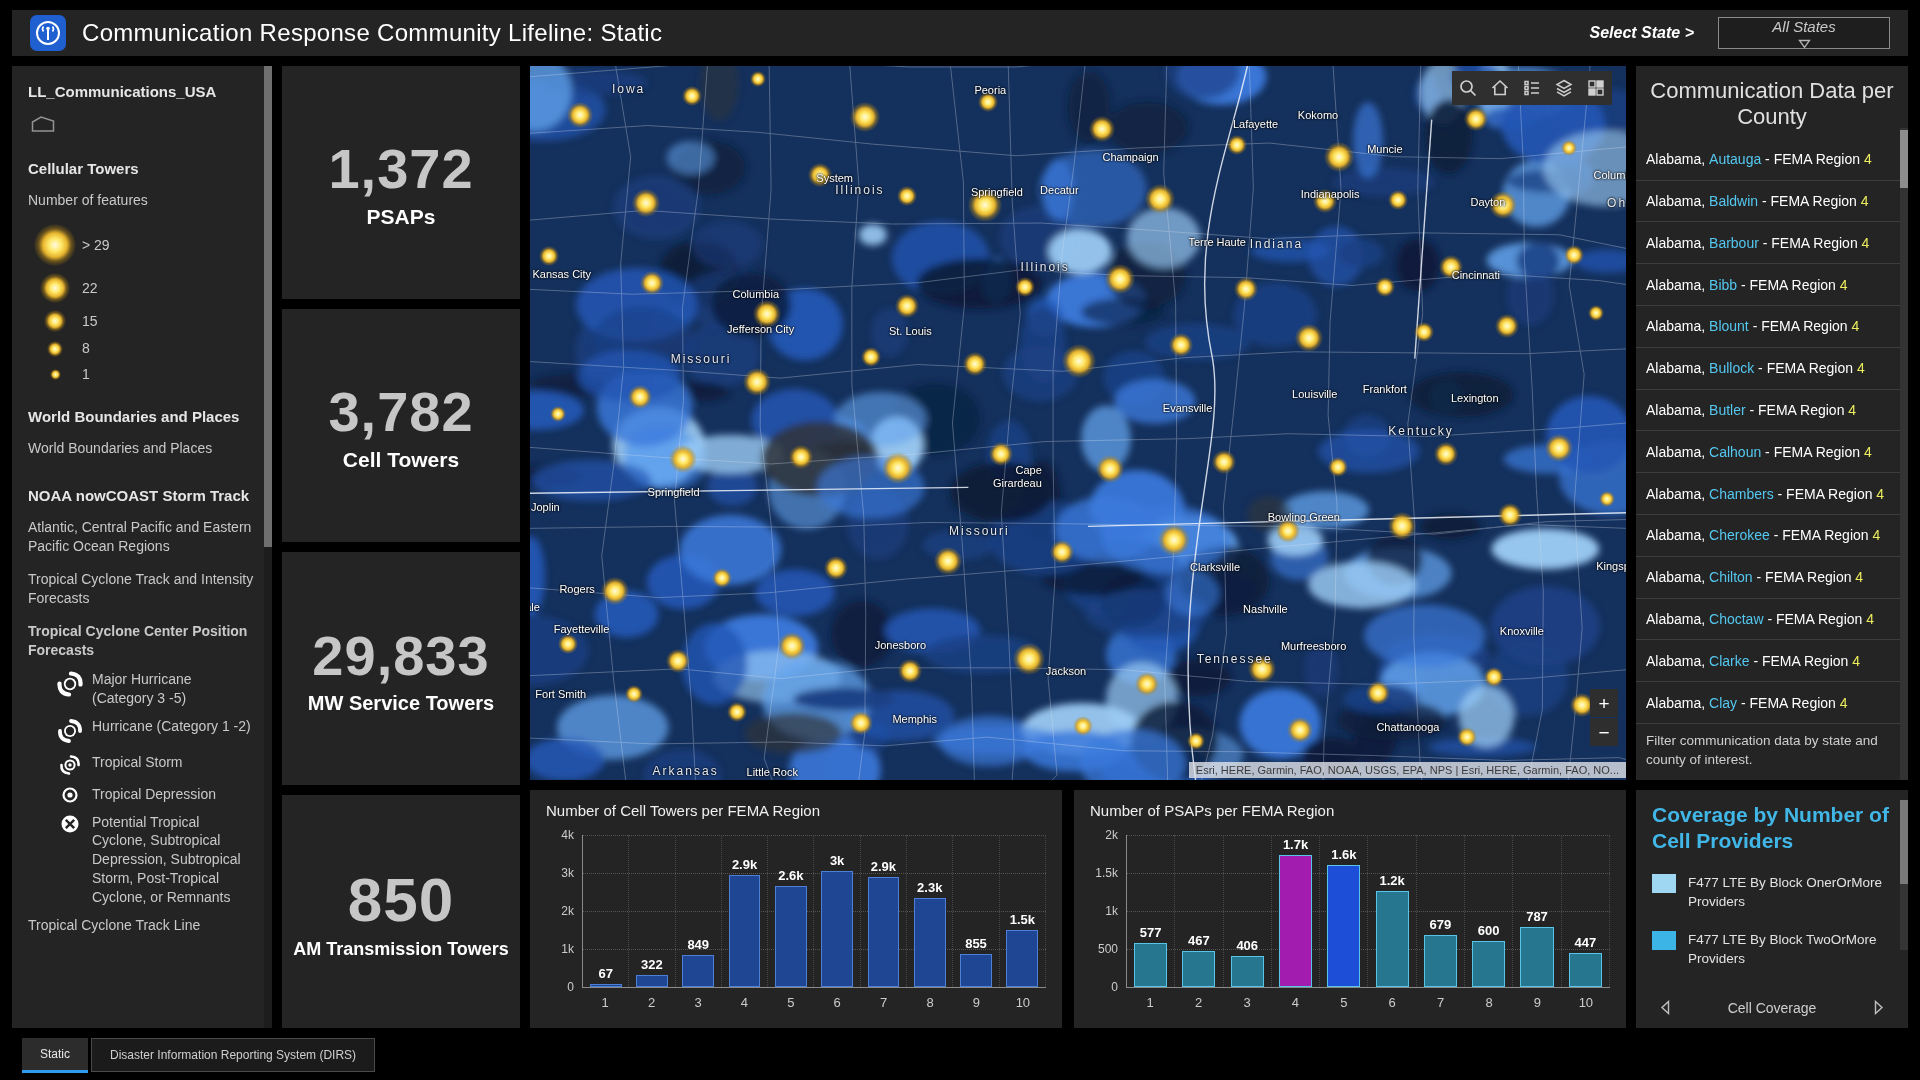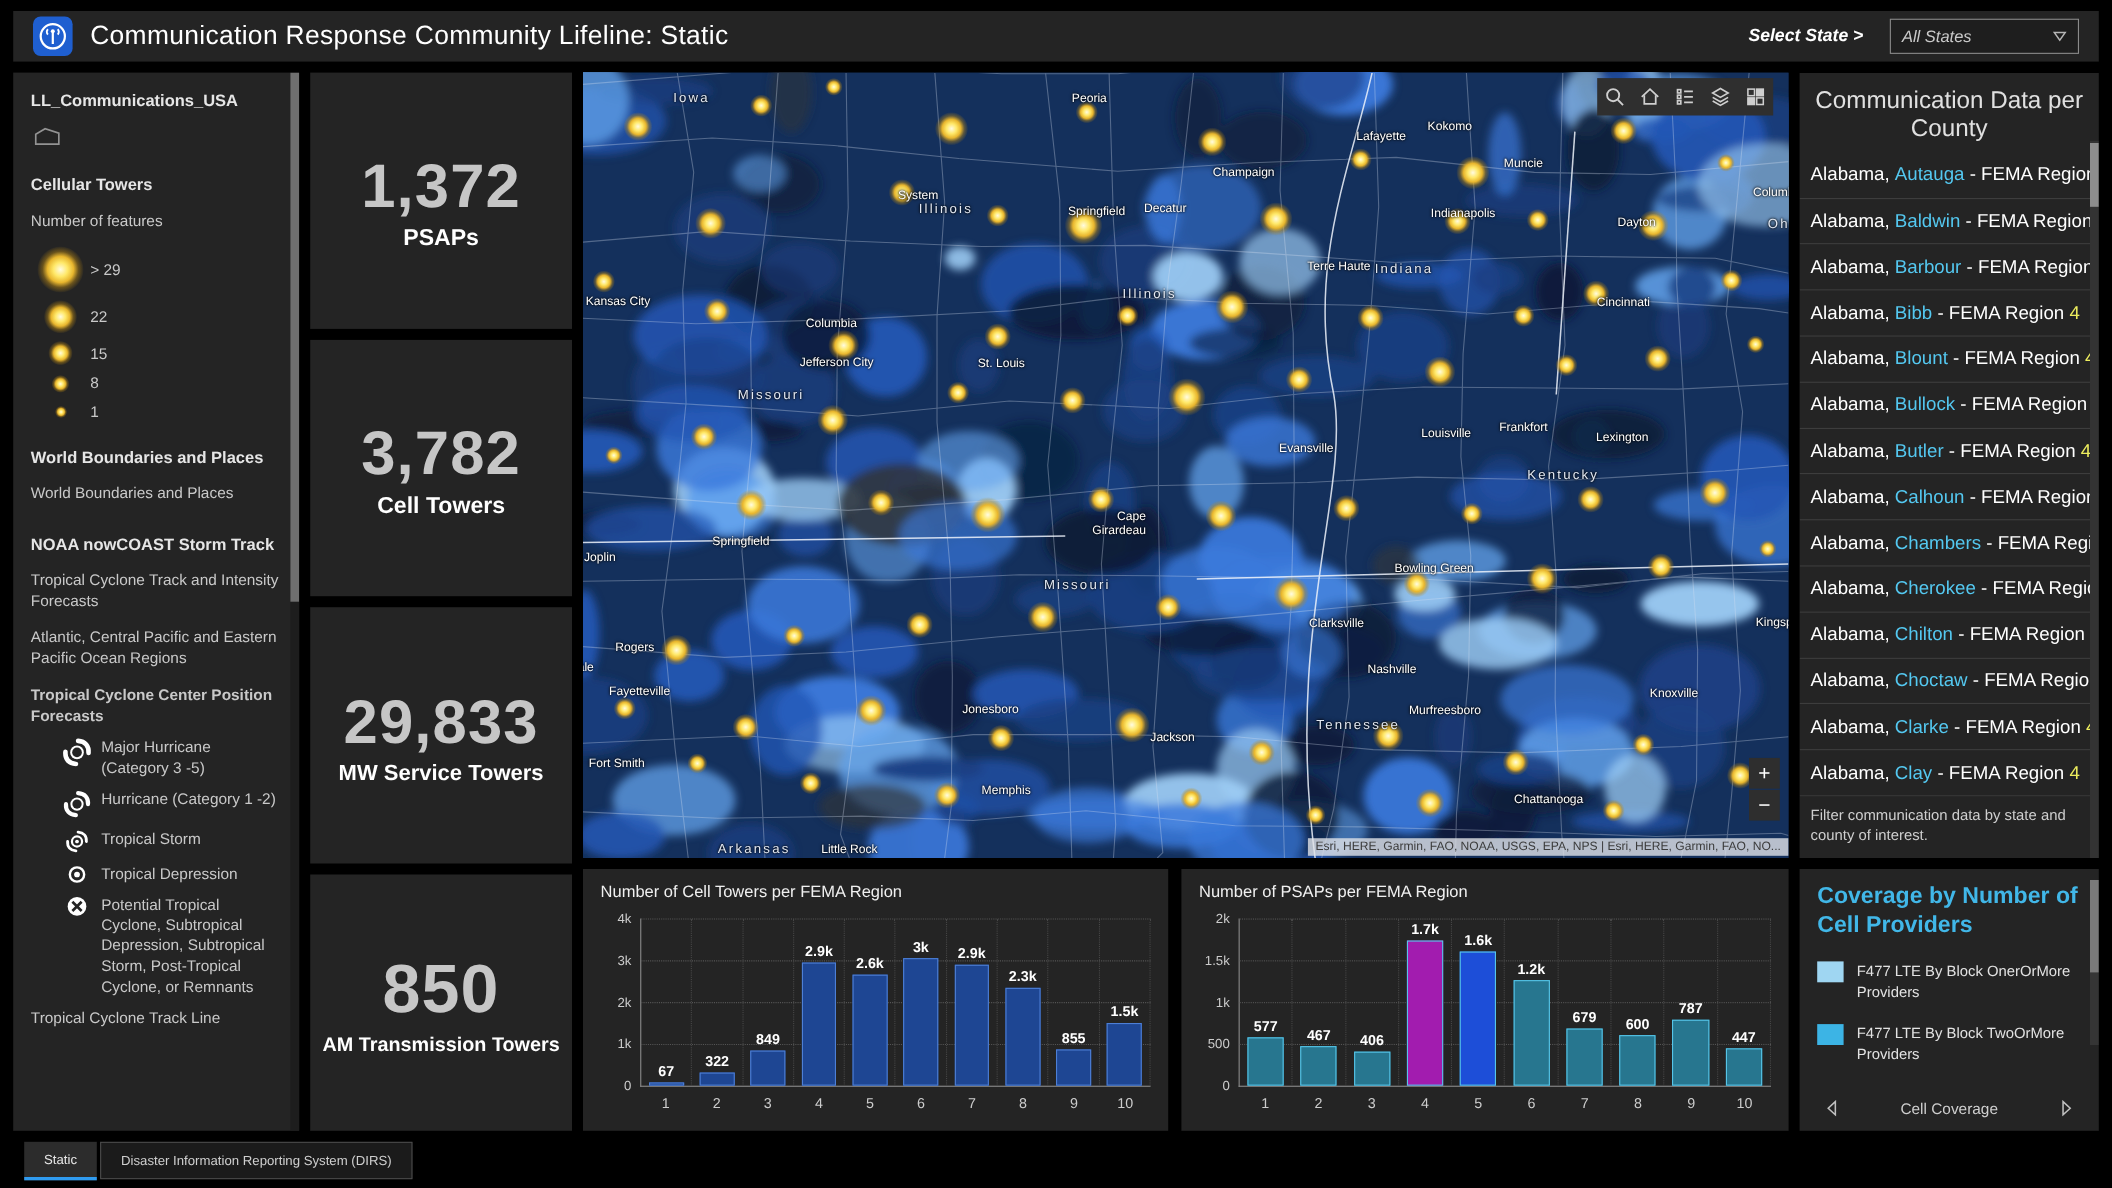--- a/index.html
+++ b/index.html
@@ -7,21 +7,21 @@
        font-family:"Liberation Sans",sans-serif;color:#ddd;}
   .app{display:flex;flex-direction:column;gap:10px;height:100%;}
 
   
   .header{height:46px;background:#242424;display:flex;align-items:center;padding:0 18px;gap:16px;flex:none;}
   .logo{width:36px;height:36px;border-radius:7px;background:#1f5fd0;display:flex;align-items:center;justify-content:center;flex:none;}
   .page-title{font-size:24px;font-weight:500;color:#fff;letter-spacing:.3px;margin:0;}
   .state-select{margin-left:auto;display:flex;align-items:center;gap:24px;font-style:italic;}
   .state-label{font-size:16px;font-weight:700;color:#fff;}
   .dropdown{width:150px;height:30px;border:1px solid #8a8a8a;background:#1e1e1e;display:flex;align-items:center;
-            justify-content:space-between;padding:0 10px;color:#c9c9c9;font-size:15px;cursor:pointer;}
+            justify-content:space-between;padding:0 10px;color:#c9c9c9;font-size:15px;cursor:pointer;flex-direction:column;}
 
   
   .main{flex:1;display:flex;gap:10px;min-height:0;}
 
   
   .legend-panel{width:260px;background:#242424;position:relative;padding:16px 18px 10px 16px;box-sizing:border-box;
                 font-size:14px;color:#c9c9c9;line-height:1.35;overflow:hidden;flex:none;}
   .legend-panel h3{font-size:15px;color:#e6e6e6;margin:0 0 12px 0;font-weight:700;}
   .legend-panel .sub{margin:0 0 14px 0;}
   .poly-icon{display:block;margin:4px 0 20px 2px;}
@@ -76,21 +76,21 @@
   .bar .vlab{position:absolute;top:-19px;left:50%;transform:translateX(-50%);font-size:13px;font-weight:700;color:#fff;}
   .xaxis{display:flex;margin-left:36px;margin-top:7px;}
   .xaxis span{flex:1;text-align:center;font-size:13px;color:#ccc;}
 
   
   .right-col{width:272px;display:flex;flex-direction:column;gap:10px;flex:none;}
   .county-panel{flex:1;background:#242424;position:relative;display:flex;flex-direction:column;padding:10px 0 10px;overflow:hidden;}
   .county-panel h2{font-size:22px;font-weight:500;color:#e0e0e0;text-align:center;line-height:1.2;margin:2px 14px 8px;}
   .county-list{flex:1;display:flex;flex-direction:column;overflow:hidden;margin-right:8px;}
   .county-row{flex:1;display:flex;align-items:center;padding:0 10px;border-bottom:1px solid #3d3d3d;
-              font-size:17px;color:#fff;white-space:nowrap;cursor:pointer;}
+              font-size:14px;color:#fff;white-space:nowrap;cursor:pointer;}
   .filter-note{font-size:13.5px;color:#cfcfcf;line-height:1.45;padding:7px 10px 0;margin:0;}
   .coverage-panel{height:238px;background:#242424;box-sizing:border-box;position:relative;
                   padding:12px 16px 10px;display:flex;flex-direction:column;overflow:hidden;}
   .coverage-panel h2{font-size:21px;font-weight:700;line-height:1.25;margin:0 0 18px 0;}
   .cov-row{display:flex;gap:12px;margin-bottom:18px;font-size:13.5px;color:#e2e2e2;line-height:1.45;}
   .swatch{width:24px;height:19px;flex:none;margin-top:1px;}
   .cov-footer{margin-top:auto;display:flex;align-items:center;justify-content:space-between;color:#cfcfcf;font-size:14px;padding:0 2px 2px;}
   .arrow-btn{background:none;border:0;cursor:pointer;display:flex;align-items:center;}
 
   
@@ -168,22 +168,22 @@
             <span class="grad-sym">
               <span class="glow-dot" style="height: 11px; width: 11px;"></span>
             </span>
             <span>1</span>
           </div>
         </div>
       <div style="height:16px"></div>
       <h3>World Boundaries and Places</h3>
       <div class="sub" style="margin-bottom:28px">World Boundaries and Places</div>
       <h3 style="margin-top:18px">NOAA nowCOAST Storm Track</h3>
+      <div class="sub">Atlantic, Central Pacific and Eastern Pacific Ocean Regions</div>
       <div class="sub indent1">Tropical Cyclone Track and Intensity Forecasts</div>
-      <div class="sub">Atlantic, Central Pacific and Eastern Pacific Ocean Regions</div>
       <div class="sub indent2" style="margin-bottom:10px">Tropical Cyclone Center Position Forecasts</div>
       <div id="storm-items">
           <div class="storm-row">
             <span class="storm-ic">
               <svg width="26" height="26" viewBox="0 0 26 26">
                 <path d="M14 2.5 C20.5 3 24 7 23.5 13.5" fill="none" stroke="#fff" stroke-width="4.2" stroke-linecap="round"></path>
                 <path d="M12 23.5 C5.5 23 2 19 2.5 12.5" fill="none" stroke="#fff" stroke-width="4.2" stroke-linecap="round"></path>
                 <circle cx="13" cy="13" r="6.2" fill="#fff"></circle>
                 <circle cx="13" cy="13" r="4.4" fill="#242424"></circle>
               </svg>

